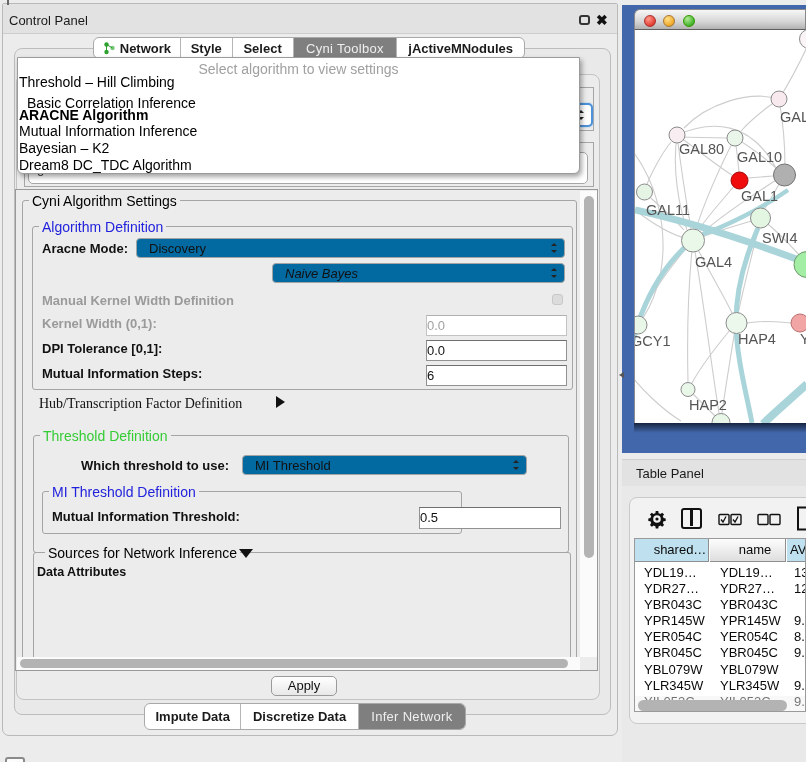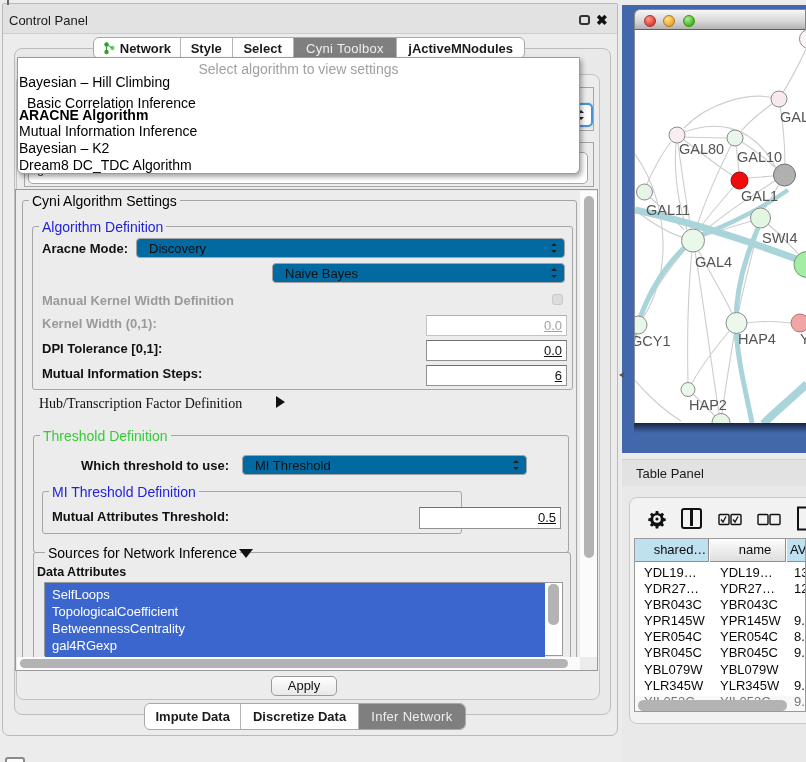--- a/index.html
+++ b/index.html
@@ -35,21 +35,21 @@
 
 .group { position:absolute; border:1px solid #a5a5a5; border-radius:3px; }
 .gtitle { position:absolute; top:-8px; left:6px; background:#ececec; padding:0 3px; font-size:14px; color:#000; line-height:16px; white-space:nowrap; }
 .blue { color:#2222dd; }
 .green { color:#35cc35; }
 
 .lbl { position:absolute; font-size:13px; font-weight:bold; color:#111; }
 .dis { color:#9a9a9a; }
 .combo { position:absolute; background:#0369a1; border:1px solid #a3a3a3; border-radius:4px; font-size:13px; color:#111; }
 .combo .ct { position:absolute; left:12px; top:2px; }
-.tf { position:absolute; background:#fff; border:1px solid #919191; border-top-color:#6f6f6f; font-size:13px; color:#111; text-align:right; padding:2px 4px 0 0;text-decoration:underline; }
+.tf { position:absolute; background:#fff; border:1px solid #919191; border-top-color:#6f6f6f; font-size:13px; color:#111; padding:2px 4px 0 0; }
 .tf.dis { border-color:#c3c3c3; border-top-color:#b0b0b0; color:#a2a2a2; }
 .arrows { position:absolute; right:6px; top:50%; width:7px; height:12px; margin-top:-6px; }
 .arrows:before { content:""; position:absolute; left:0; top:1px; border:3px solid transparent; border-bottom:3.5px solid #222; border-top:none; }
 .arrows:after { content:""; position:absolute; left:0; bottom:1px; border:3px solid transparent; border-top:3.5px solid #222; border-bottom:none; }
 
 #popup { left:17px; top:57px; width:563px; height:117px; background:#fff; border:1px solid #9b9b9b;
   border-radius:0 0 6px 6px; box-shadow:2px 3px 5px rgba(0,0,0,.35); z-index:50; }
 #popup .ph { position:absolute; top:3px; width:100%; text-align:center; font-size:14px; color:#a0a0a2; }
 #popup .it { position:absolute; left:1px; font-size:14px; color:#000; white-space:pre; }
 
@@ -107,21 +107,21 @@
         <span class="gtitle">Cyni Algorithm Settings</span>
       </div>
     <div class="group" style="left:16px; top:36px; width:541px; height:164px;">
         <span class="gtitle blue">Algorithm Definition</span>
       </div>
     <div class="lbl" style="left:26px; top:51px;">Aracne Mode:</div>
     <div class="combo" style="left:120px; top:48px; width:429px; height:20px;">
         <span class="ct">Discovery</span>
         <span class="arrows"></span>
       </div>
-    <div class="combo" style="left:256px; top:73px; width:293px; height:20px;">
+    <div class="combo" style="left:256px; top:73px; width:293px; height:20px;font-style:italic;">
         <span class="ct">Naive Bayes</span>
         <span class="arrows"></span>
       </div>
     <div class="lbl dis" style="left:26px; top:103px;">Manual Kernel Width Definition</div>
     <div style="position:absolute; left:536px; top:104px; width:11px; height:11px; background:#dcdcdc; border:1px solid #c8c8c8; border-radius:3px;"></div>
     <div class="lbl dis" style="left:26px; top:126px;">Kernel Width (0,1):</div>
     <div class="tf dis" style="left:410px; top:125px; width:141px; height:21px;">0.0</div>
     <div class="lbl" style="left:26px; top:151px;">DPI Tolerance [0,1]:</div>
     <div class="tf" style="left:410px; top:150px; width:141px; height:21px;">0.0</div>
     <div class="lbl" style="left:26px; top:176px;">Mutual Information Steps:</div>
@@ -132,47 +132,42 @@
         <span class="gtitle green">Threshold Definition</span>
       </div>
     <div class="lbl" style="left:65px; top:268px;">Which threshold to use:</div>
     <div class="combo" style="left:226px; top:265px; width:285px; height:20px;">
         <span class="ct">MI Threshold</span>
         <span class="arrows"></span>
       </div>
     <div class="group" style="left:26px; top:301px; width:420px; height:43px;">
         <span class="gtitle blue" style="background:#ececec;">MI Threshold Definition</span>
       </div>
-    <div class="lbl" style="left:36px; top:319px;">Mutual Attributes Threshold:</div>
+    <div class="lbl" style="left:36px; top:319px;">Mutual Information Threshold:</div>
     <div class="tf" style="left:403px; top:317px; width:142px; height:22px;">0.5</div>
     <div class="group" style="left:17px; top:362px; width:538px; height:250px;">
         <span class="gtitle" style="left:11px;">Sources for Network Inference</span>
       </div>
     <div style="position:absolute; left:223px; top:359px; width:0; height:0; border:7px solid transparent; border-top:9px solid #111;"></div>
     <div class="lbl" style="left:21px; top:375px; font-size:12.5px;">Data Attributes</div>
-    <div style="position:absolute; left:28px; top:392px; width:519px; height:74px; border:1px solid #999; background:#fff;">
-      <div style="position:absolute; left:0; top:0; width:500px; height:74px; background:#3b66cd;"></div>
-      <div style="position:absolute; left:7px; top:3px; font-size:13px; color:#fff; line-height:17px;">SelfLoops<br>TopologicalCoefficient<br>BetweennessCentrality<br>gal4RGexp<br>&nbsp;</div>
-      <div class="sbthumb" style="left:503px; top:1px; width:11px; height:41px;"></div>
-    </div>
     <div class="sbtrack" style="left:564px; top:1px; width:17px; height:466px;"></div>
     <div class="sbthumb" style="left:568px; top:6px; width:10px; height:362px;"></div>
     <div class="sbtrack" style="left:1px; top:467px; width:563px; height:13px;"></div>
     <div class="sbthumb" style="left:4px; top:469px; width:548px; height:9px;"></div>
   </div>
   <div style="position:absolute; left:268px; top:672px; width:66px; height:20px; background:linear-gradient(#ffffff,#e8e8e8); border:1px solid #9a9a9a; border-radius:5px; text-align:center; font-size:13px; color:#111; padding-top:1px;">Apply</div>
   <div class="seg" id="bottabs">
     <div class="s" style="width:97px;">Impute Data</div>
     <div class="s" style="width:118px;">Discretize Data</div>
     <div class="s sel" style="width:107px;">Infer Network</div>
   </div>
 </div>
 <div class="abs" id="popup">
   <div class="ph">Select algorithm to view settings</div>
-  <div class="it" style="top:15.5px;">Bayesian – Hill Climbing</div>
+  <div class="it" style="top:15.5px;">Threshold – Hill Climbing</div>
   <div class="it" style="top:37px;margin-left:8px;">Basic Correlation Inference</div>
   <div class="it" style="top:48.7px;font-weight:bold;">ARACNE Algorithm</div>
   <div class="it" style="top:65.3px;">Mutual Information Inference</div>
   <div class="it" style="top:82px;">Bayesian – K2</div>
   <div class="it" style="top:98.6px;text-align:right;">Dream8 DC_TDC Algorithm</div>
 </div>
 <div class="abs" id="desktop">
   <div id="nshadow"></div>
   <div id="nwin">
     <div id="ntitle">

